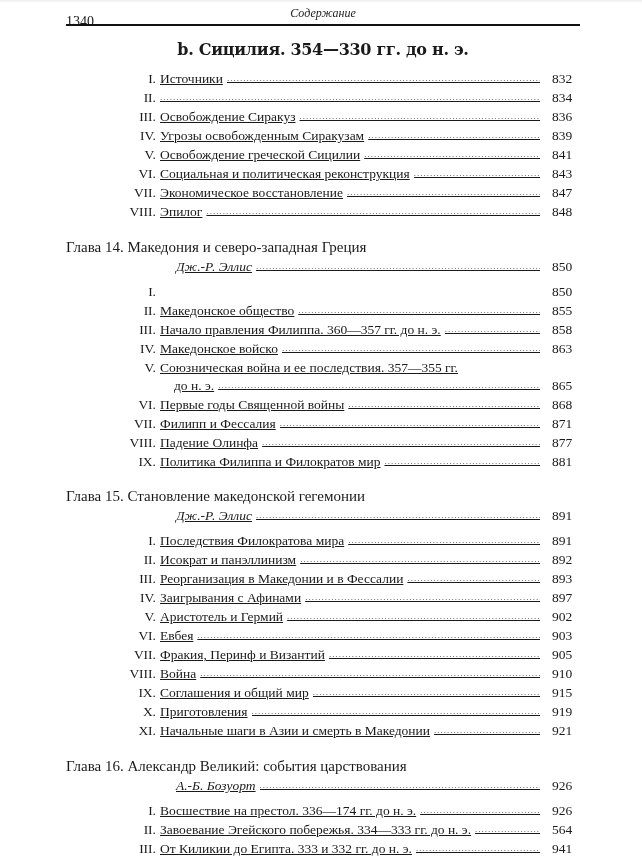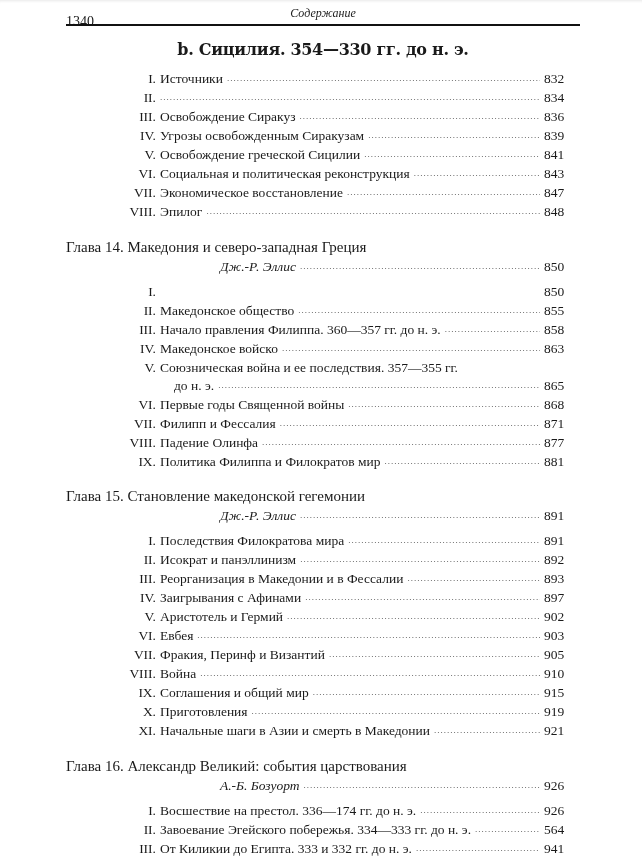--- a/index.html
+++ b/index.html
@@ -9,27 +9,27 @@
           box-shadow: inset 0 3px 3px -2px #e8e8e8; }
   .running-head { position: absolute; left: 66px; top: 6px; width: 514px; height: 20px; }
   .page-number { position: absolute; left: 0; top: 0; font-size: 14px; margin-top: 8px; }
   .running-title { position: absolute; left: 0; right: 0; top: 0; text-align: center; font-style: italic; font-size: 12px; }
   .rule { position: absolute; left: 66px; top: 24px; width: 514px; height: 2px; background: #111; }
   .section-title { position: absolute; left: 66px; width: 514px; top: 40px; text-align: center;
                    font-weight: bold; font-size: 16px; letter-spacing: -0.3px; font-family: "DejaVu Serif", serif; }
   .toc { position: absolute; left: 66px; width: 514px; }
   .row { position: absolute; left: 0; width: 514px; height: 19px; font-size: 13.5px; line-height: 19px; }
   .num { position: absolute; text-align: right; width: 90px; }
-  .title { position: absolute; left: 94px; right: 0; display: flex; }
+  .title { position: absolute; left: 94px; right: 0; display: flex; text-decoration: underline; }
   .title .txt { white-space: nowrap; padding-right: 4px; }
   .title .dots { flex: 1; overflow: hidden; white-space: nowrap; font-size: 9px; letter-spacing: 1px; color:#333; margin-right: 40px; }
   .title .dots::after { content: "........................................................................................................................................................................................................................"; }
-  .page-ref { position: absolute; right: 0; width: 36px; text-align: left; }
+  .page-ref { position: absolute; right: 0; width: 36px; text-align: center; }
   .chapter { position: absolute; left: 0; font-size: 15px; line-height: 19px; white-space: nowrap; }
-  .author .txt { font-style: italic; margin-left: 44px; }
+  .author .txt { font-style: italic; }
 </style>
 </head>
 <body>
 
 <div class="page">
   <div class="running-head">
     <span class="page-number">1340</span>
     <span class="running-title">Содержание</span>
   </div>
   <div class="rule"></div>

